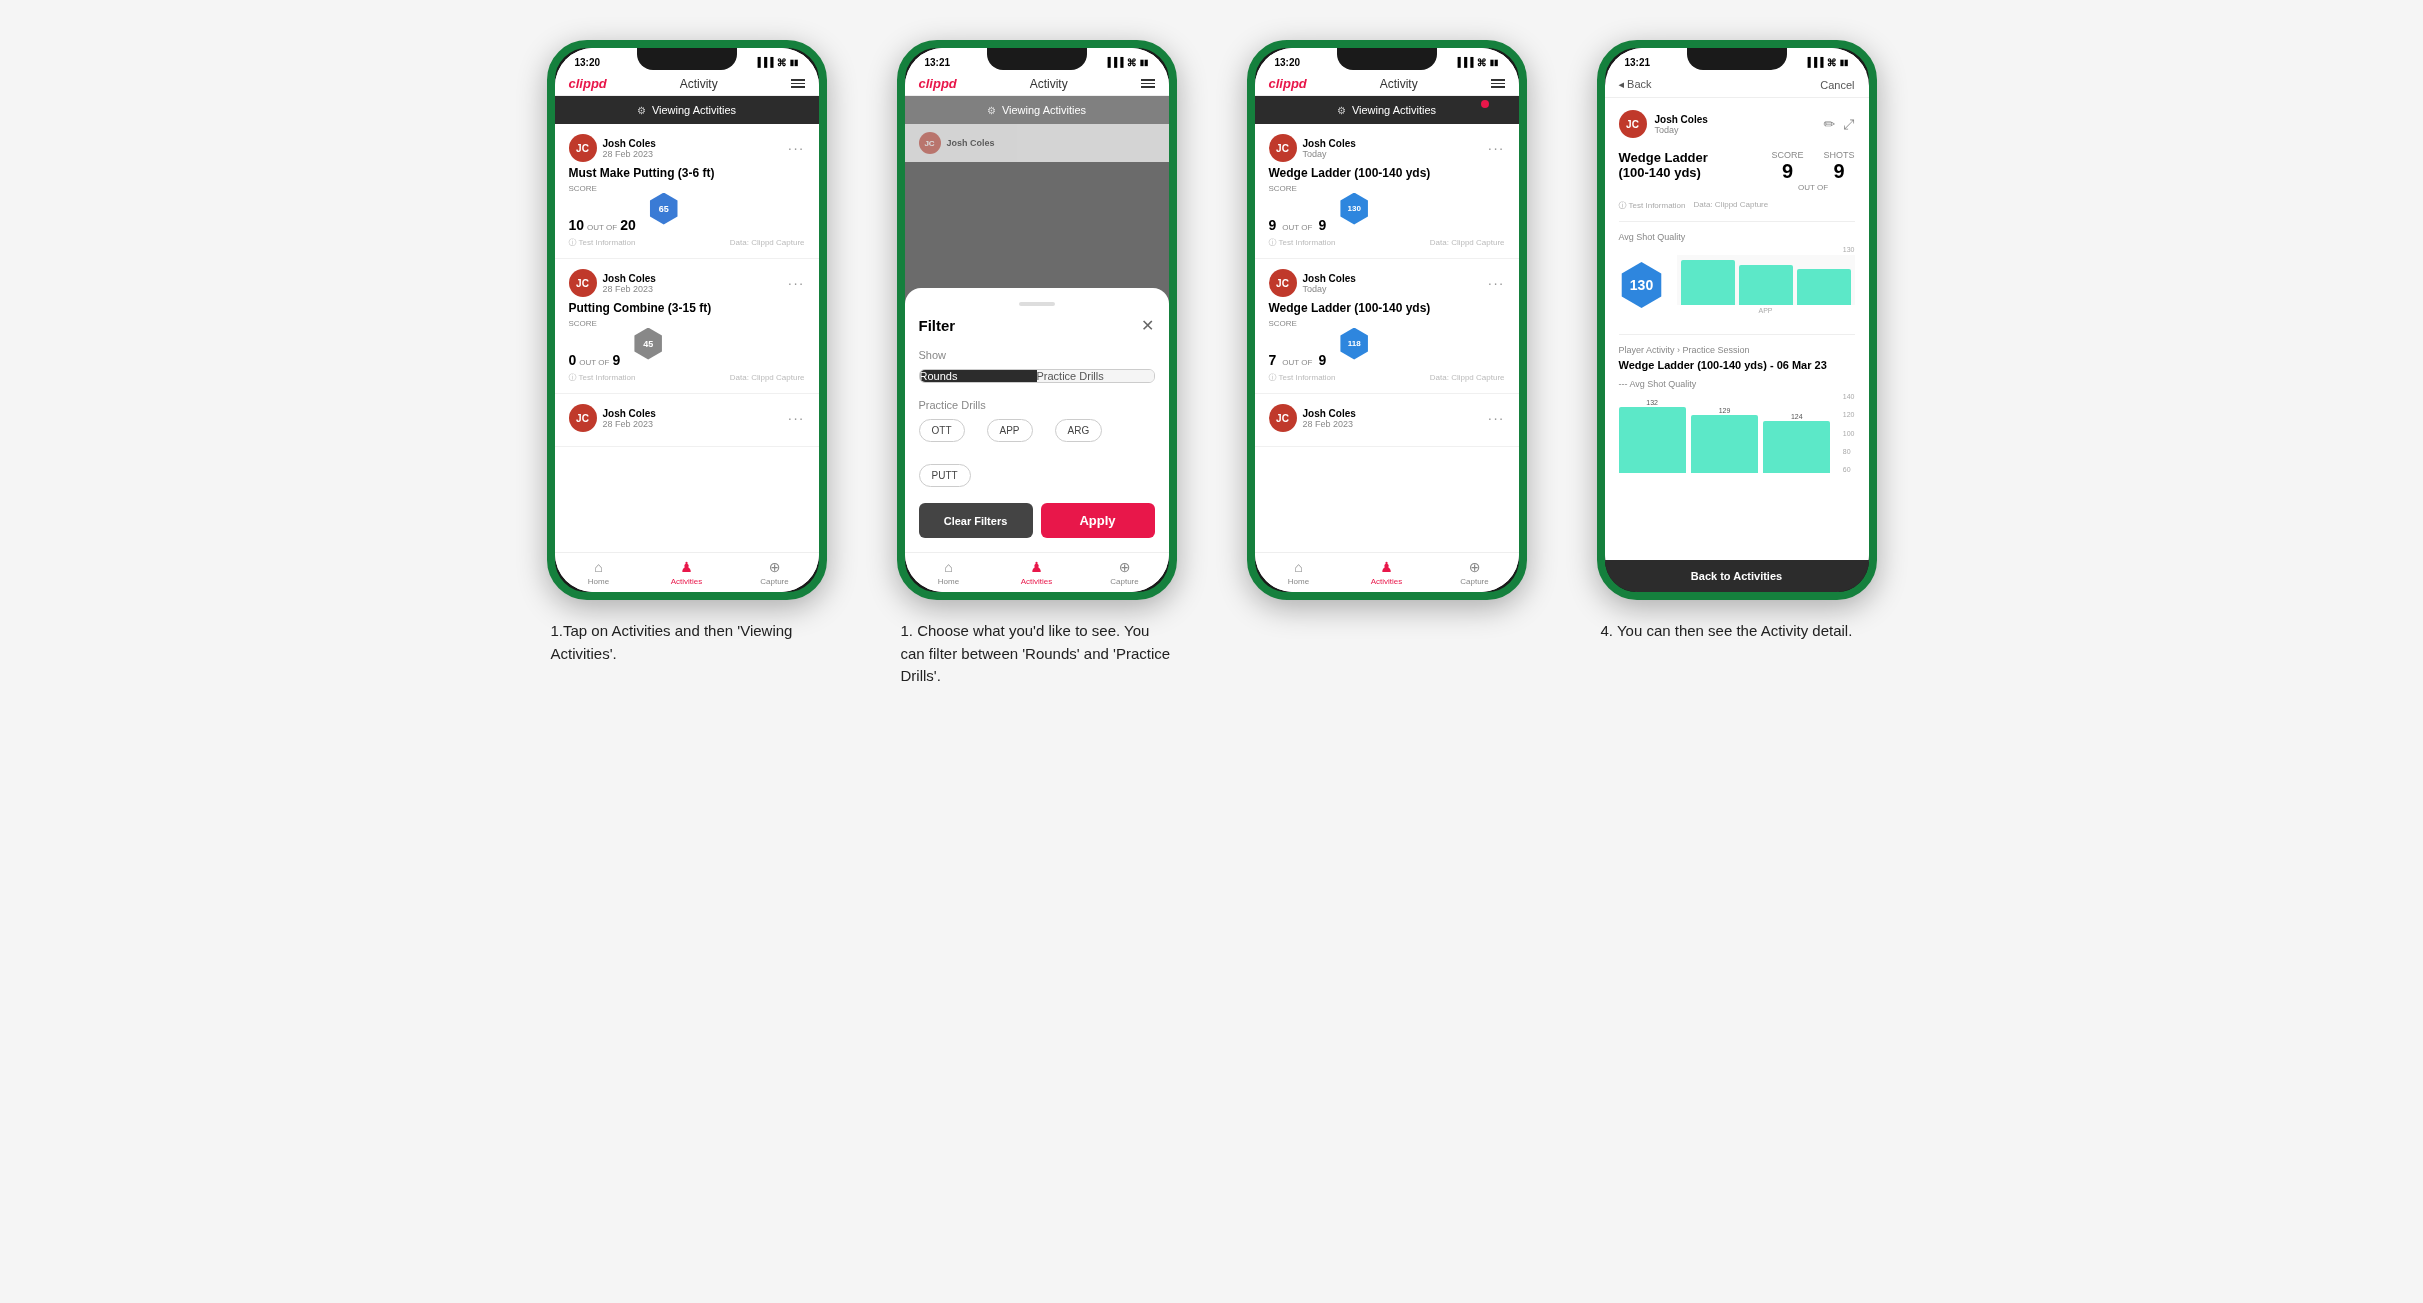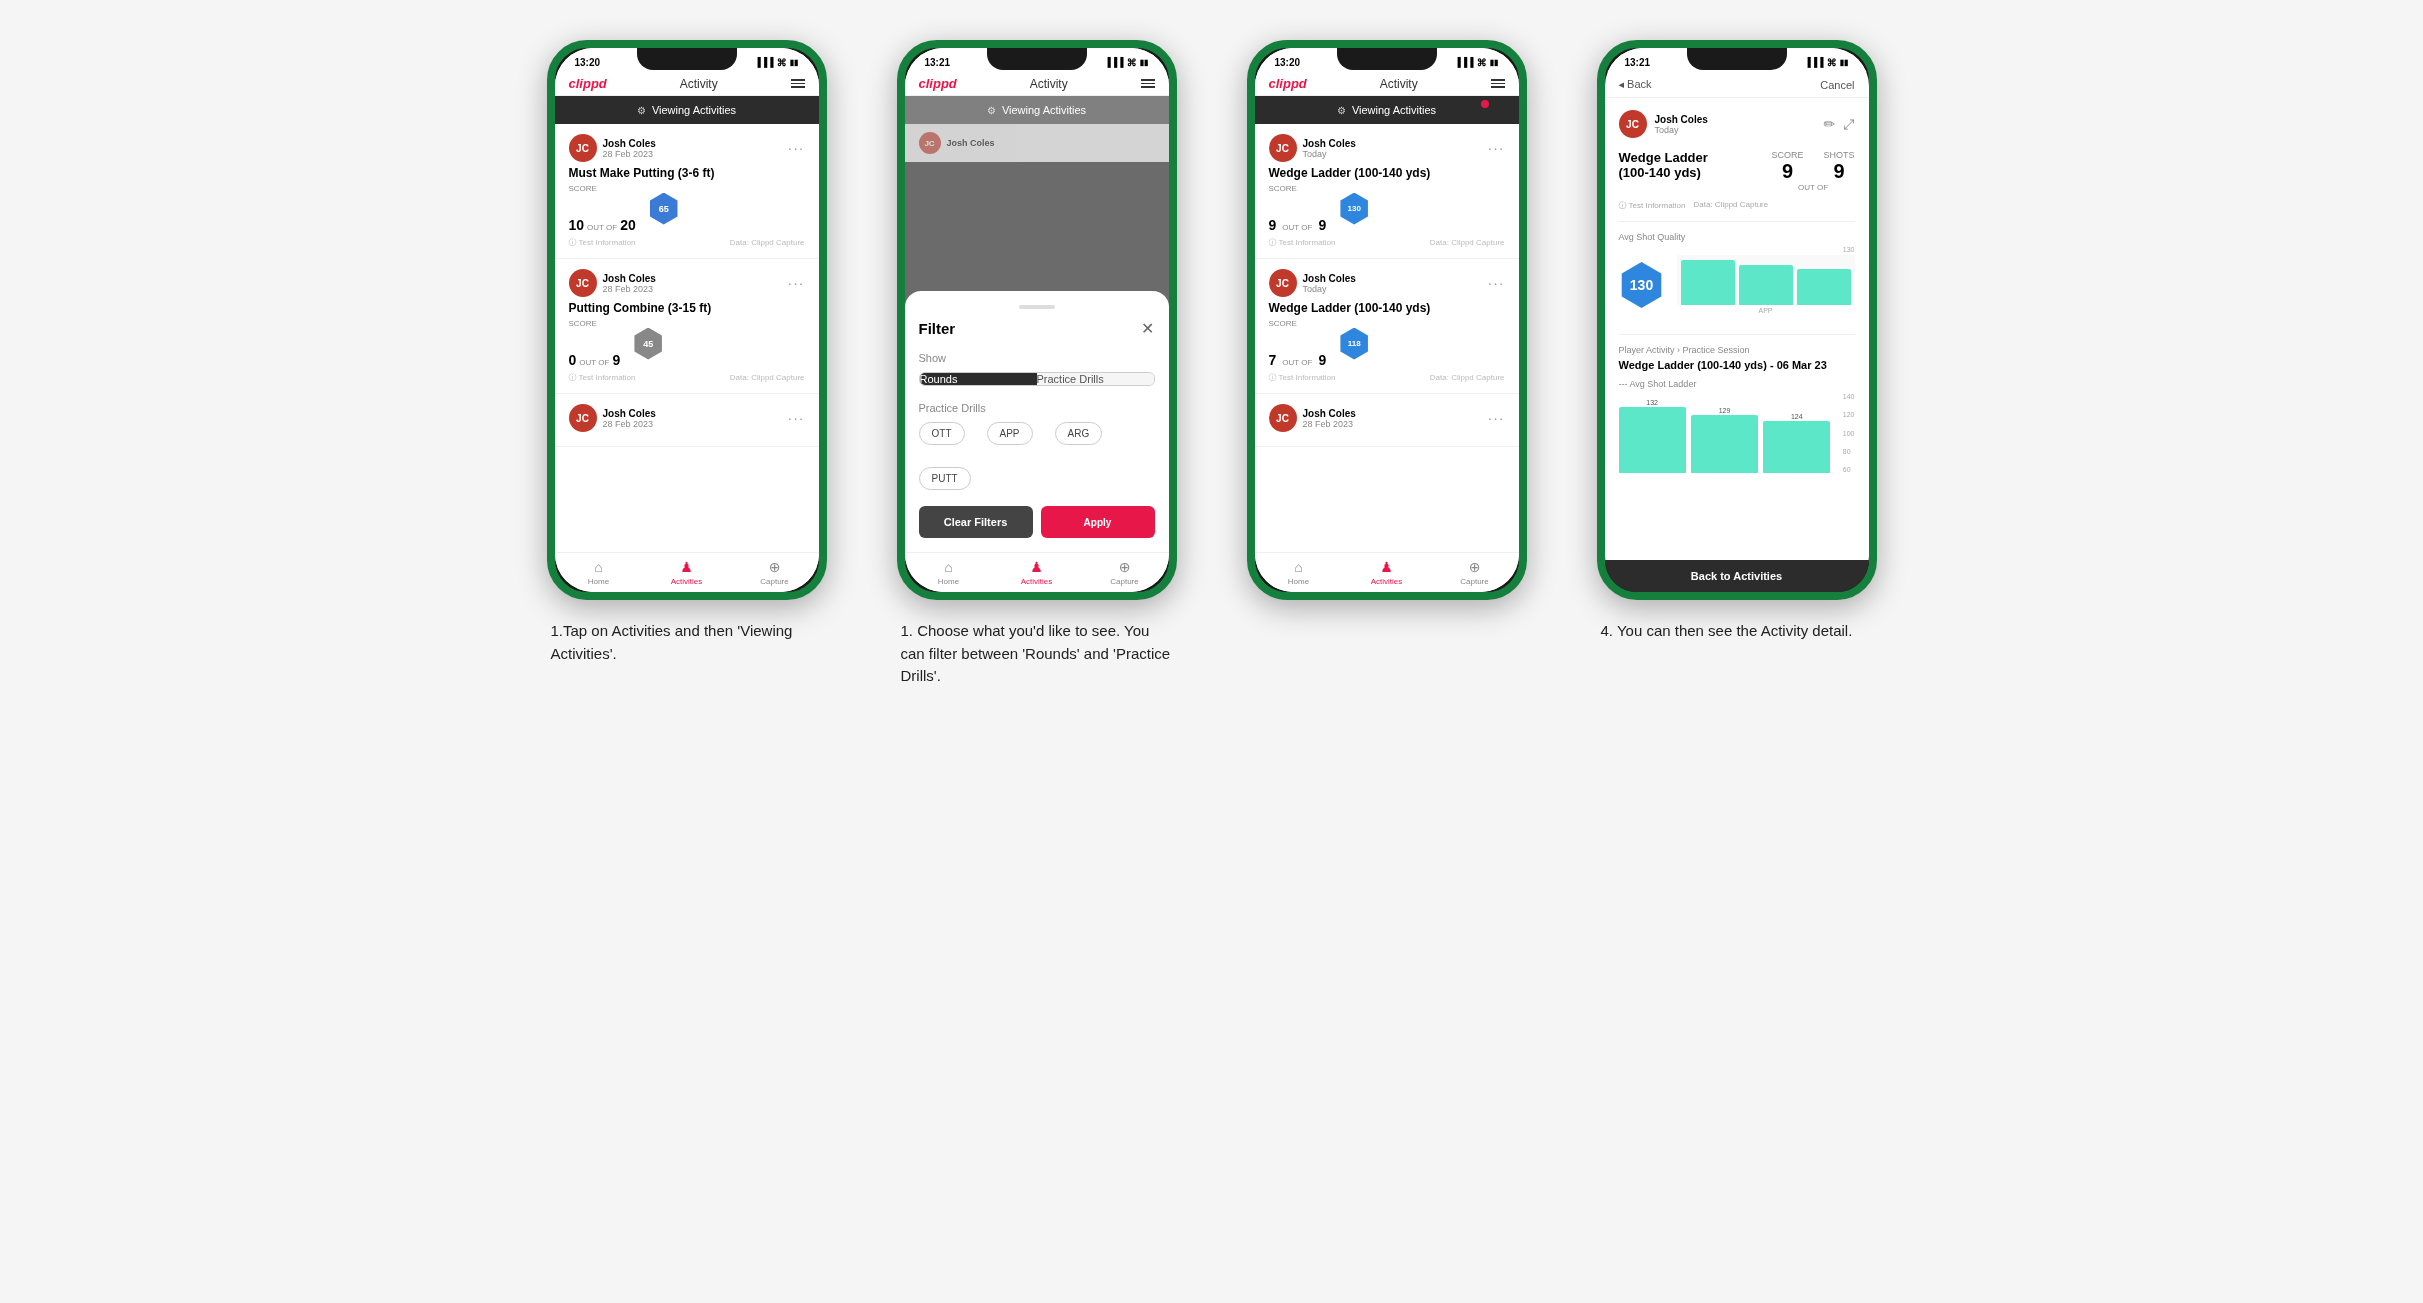--- a/index.html
+++ b/index.html
@@ -330,21 +330,21 @@
       font-weight: 600;
       cursor: pointer;
     }
     .btn-apply {
       flex: 1;
       padding: 10px;
       background: #e8174a;
       color: #fff;
       border: none;
       border-radius: 6px;
-      font-size: 10px;
+      font-size: 13px;
       font-weight: 600;
       cursor: pointer;
     }
 
     
     .detail-nav {
       display: flex;
       justify-content: space-between;
       align-items: center;
       padding: 6px 14px;
@@ -823,21 +823,21 @@
                 <div style="background:#5ce8c8;height:72%;flex:1;border-radius:2px 2px 0 0;"></div>
               </div>
               <div style="display:flex;justify-content:center;font-size:7px;color:#aaa;margin-top:2px;">APP</div>
             </div>
           </div>
 
           <hr class="section-divider">
 
           <div class="session-label">Player Activity › Practice Session</div>
           <div class="session-title">Wedge Ladder (100-140 yds) - 06 Mar 23</div>
-          <div class="avg-label">--- Avg Shot Ladder</div>
+          <div class="avg-label">--- Avg Shot Quality</div>
 
           <div style="position:relative;height:90px;margin-bottom:8px;">
             <div style="position:absolute;right:0;top:0;height:80px;display:flex;flex-direction:column;justify-content:space-between;">
               <span style="font-size:7px;color:#aaa;">140</span>
               <span style="font-size:7px;color:#aaa;">120</span>
               <span style="font-size:7px;color:#aaa;">100</span>
               <span style="font-size:7px;color:#aaa;">80</span>
               <span style="font-size:7px;color:#aaa;">60</span>
             </div>
             <div style="display:flex;align-items:flex-end;gap:5px;height:80px;padding-right:24px;">

